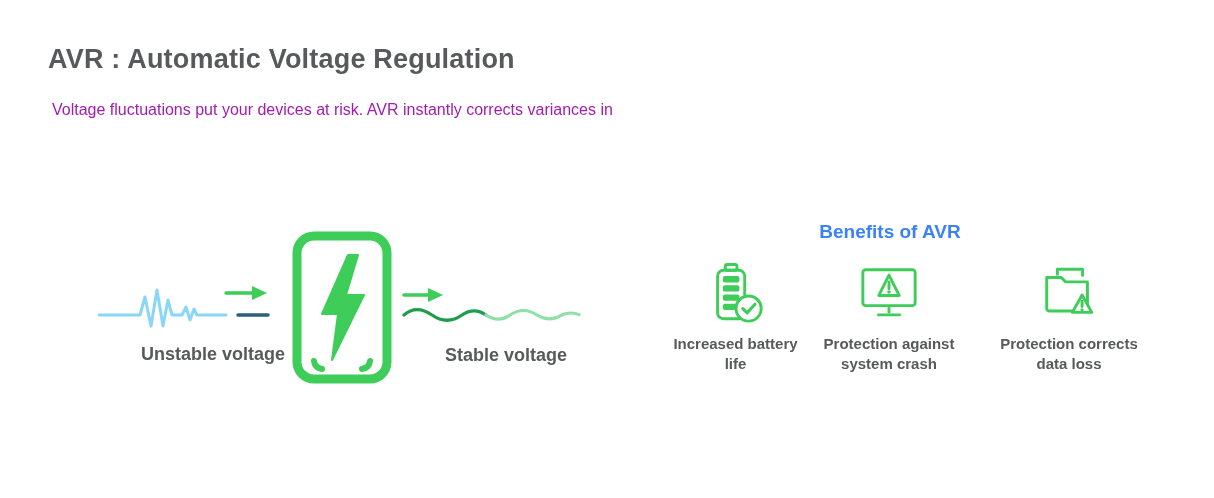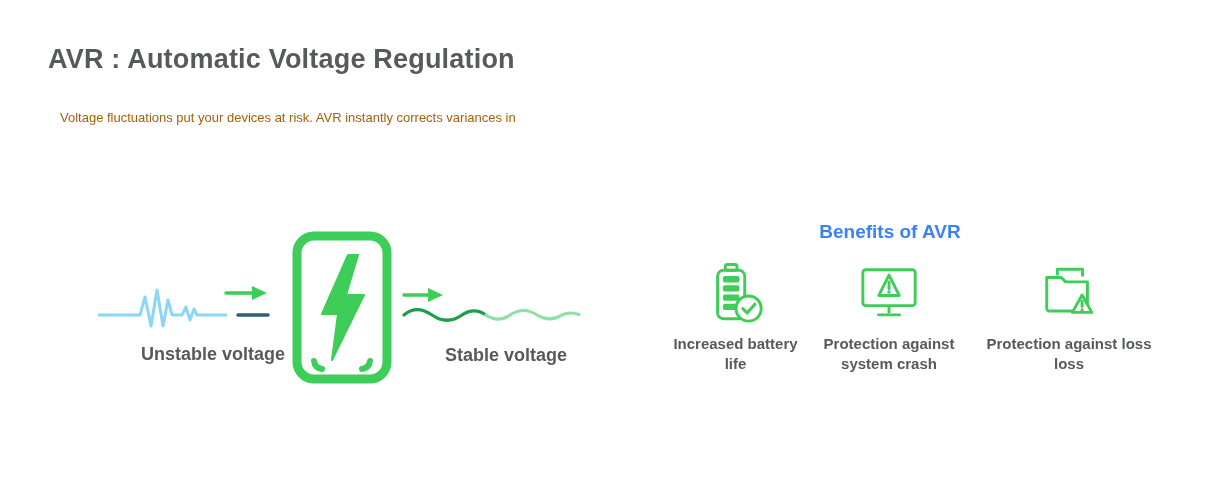--- a/index.html
+++ b/index.html
@@ -18,24 +18,24 @@
     left: 48px; top: 44px;
     margin: 0;
     font-size: 27px;
     font-weight: bold;
     color: #58595b;
     letter-spacing: 0.2px;
   }
   .desc {
     position: absolute;
     left: 48px; top: 93px;
-    margin: 12px;
-    font-size: 13px;
+    margin: 4px;
+    font-size: 16px;
     line-height: 26px;
-    color: #a16207;
+    color: #a21caf;
   }
   .abs { position: absolute; }
   .flow-label {
     position: absolute;
     font-size: 18px;
     font-weight: bold;
     color: #58595b;
     text-align: right;
   }
   .unstable-wave { left: 98px; top: 282px; }
@@ -139,16 +139,16 @@
   </div>
 
   <div class="benefit benefit-3">
     <svg width="62" height="64" viewBox="0 0 64 64">
       <path d="M20 13 V6.5 H46 V14" fill="none" stroke="#3DCD58" stroke-width="3" stroke-linejoin="round"></path>
       <path d="M9 15 H24 L28.5 19.5 H51 V47 a2.5 2.5 0 0 1 -2.5 2.5 H11.5 A2.5 2.5 0 0 1 9 47 Z" fill="#ffffff" stroke="#3DCD58" stroke-width="3" stroke-linejoin="round"></path>
       <path d="M45.5 33 L55.5 51 H35.5 Z" fill="#ffffff" stroke="#3DCD58" stroke-width="3" stroke-linejoin="round"></path>
       <path d="M45.5 39.5 V45" fill="none" stroke="#3DCD58" stroke-width="3" stroke-linecap="round"></path>
       <circle cx="45.5" cy="48.3" r="1.7" fill="#3DCD58"></circle>
     </svg>
-    <div class="benefit-label">Protection against loss loss</div>
+    <div class="benefit-label">Protection corrects data loss</div>
   </div>
 
 </div>
 
 </body></html>

